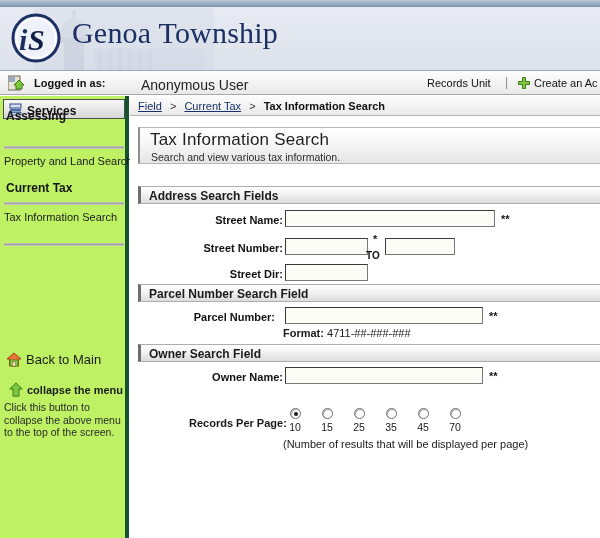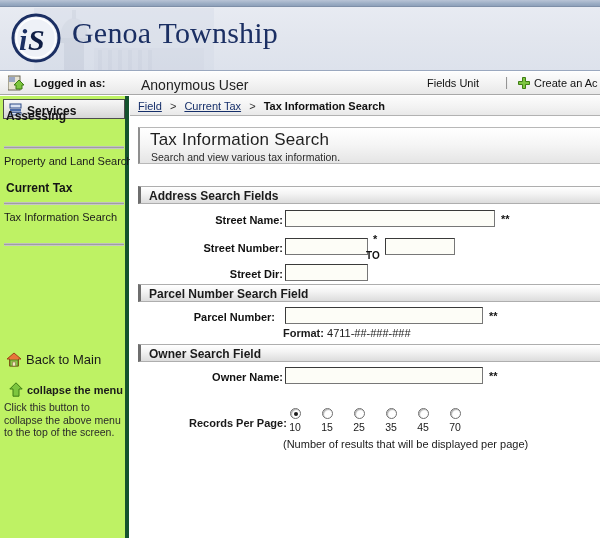--- a/index.html
+++ b/index.html
@@ -256,21 +256,21 @@
 <div id="loginbar">
   <div id="login-icon">
     <svg width="17" height="17" viewBox="0 0 17 17">
       <rect x="0" y="1" width="12" height="14" fill="#e8e4d2" stroke="#6b6655" stroke-width="1"></rect>
       <rect x="1" y="2" width="6" height="5" fill="#9aa7c4"></rect>
       <path d="M8 14 L8 10 L6 10 L11 5 L16 10 L14 10 L14 14 Z" fill="#7dc63f" stroke="#3c7a12" stroke-width="1" stroke-linejoin="round"></path>
     </svg>
   </div>
   <div id="login-label">Logged in as:</div>
   <div id="login-user">Anonymous User</div>
-  <div id="change-unit">Fields Unit</div>
+  <div id="change-unit">Records Unit</div>
   <div id="login-sep">|</div>
   <div id="plus-icon">
     <svg width="12" height="12" viewBox="0 0 12 12">
       <path d="M4.5 0.5 H7.5 V4.5 H11.5 V7.5 H7.5 V11.5 H4.5 V7.5 H0.5 V4.5 H4.5 Z" fill="#7dc63f" stroke="#3f7d14" stroke-width="1" stroke-linejoin="round"></path>
     </svg>
   </div>
   <div id="create-account">Create an Ac</div>
 </div>
 
 <div id="sidebar">

